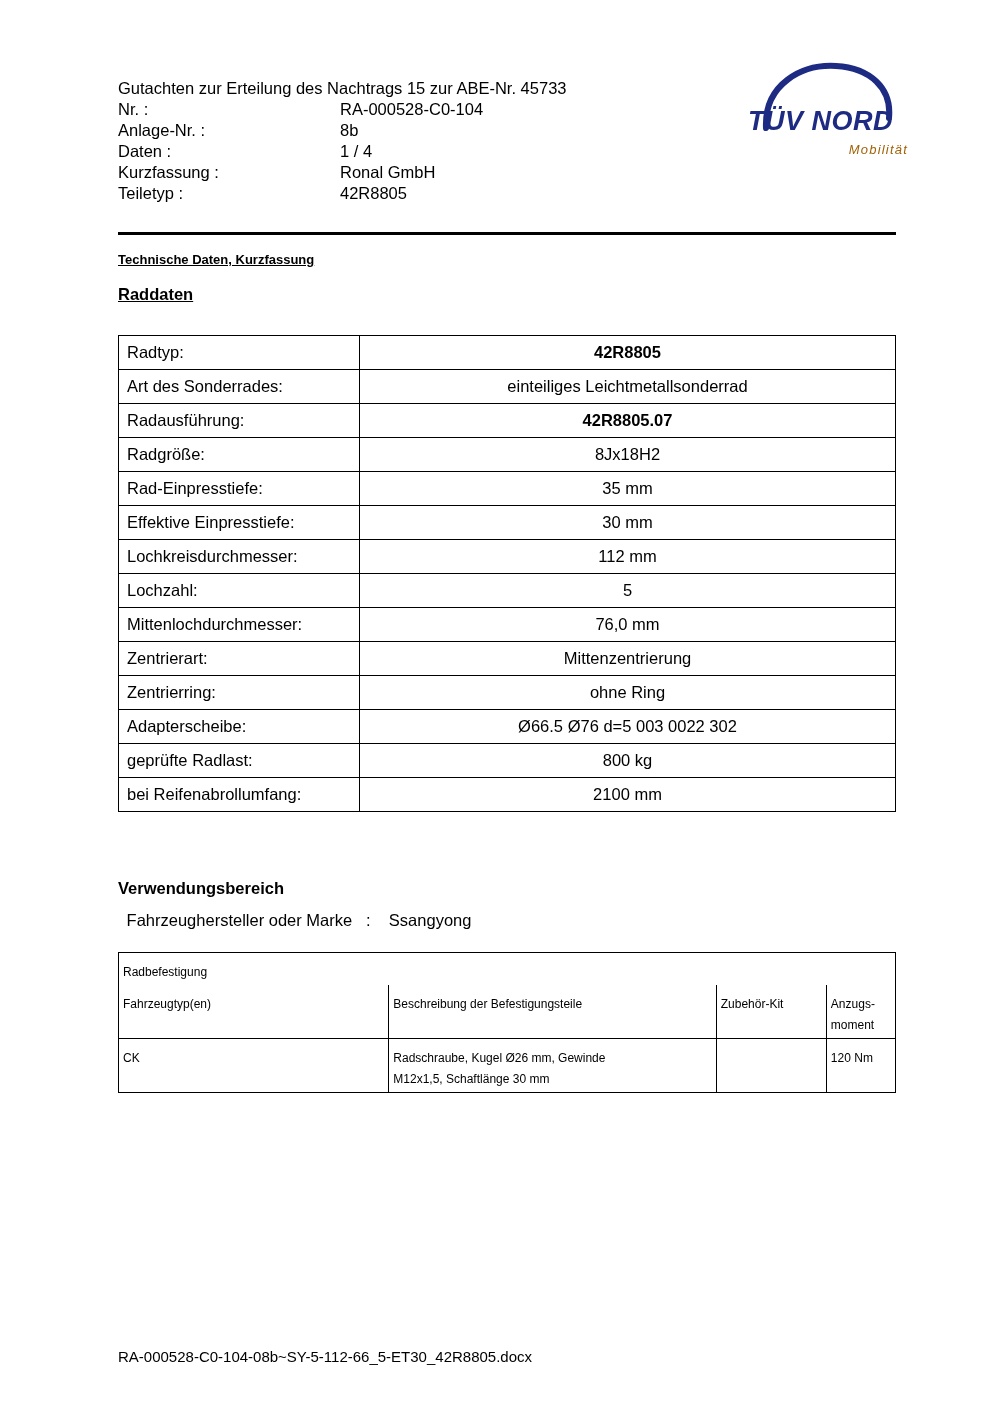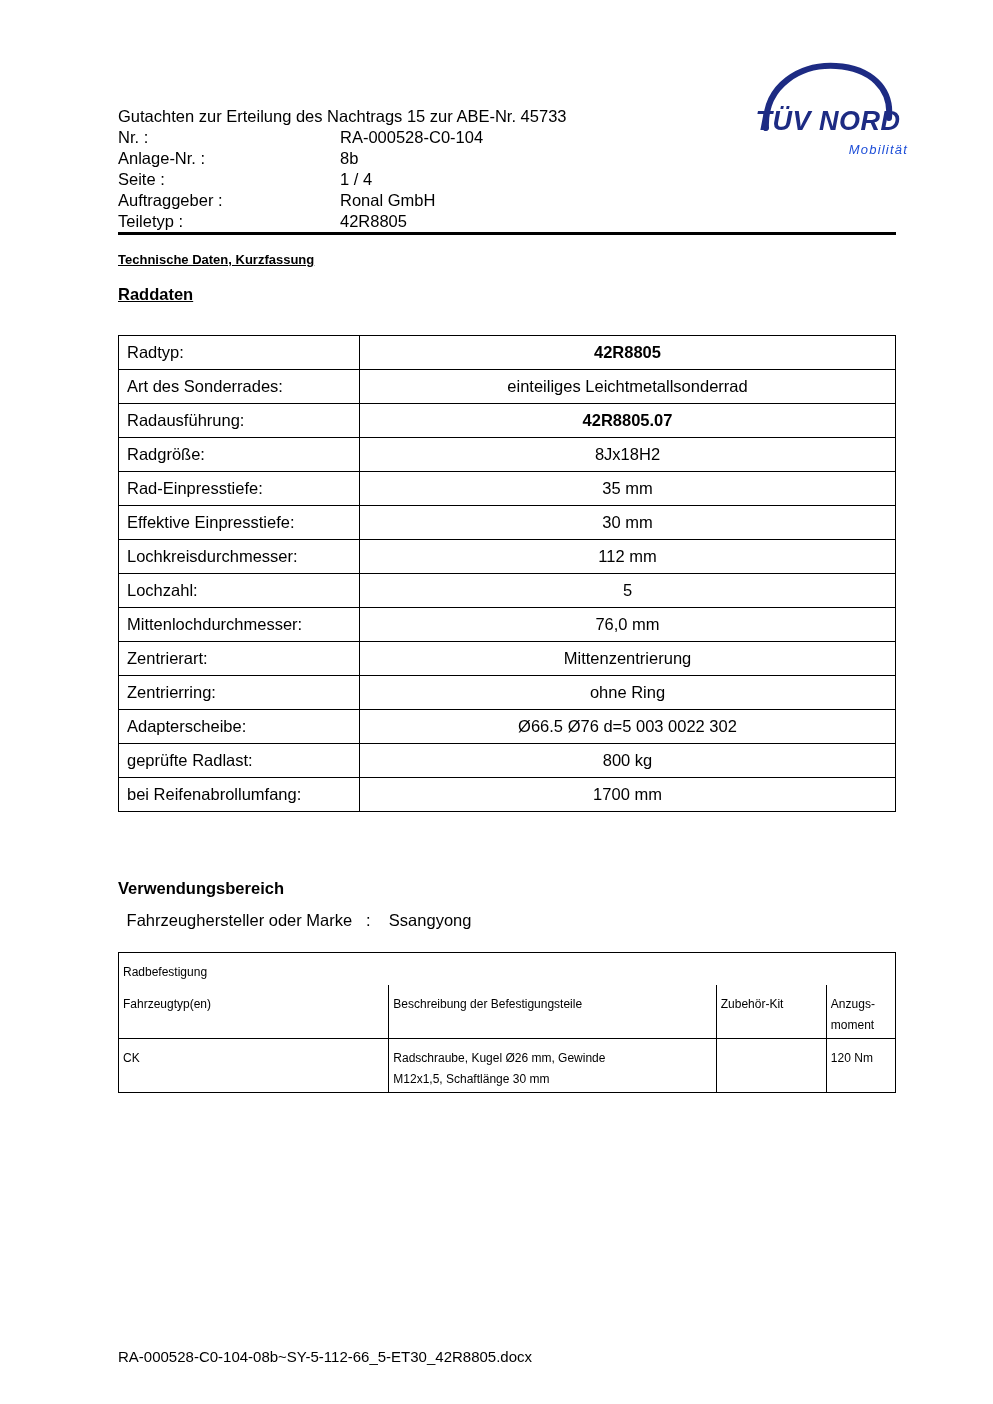--- a/index.html
+++ b/index.html
@@ -26,21 +26,20 @@
   .header {
     position: absolute;
     left: 118px;
     top: 78px;
     width: 760px;
   }
   .header-title {
     font-size: 16.5px;
     line-height: 21px;
     white-space: nowrap;
-    margin-top: 28px;
   }
   .meta-table {
     margin-top: 0px;
     border-collapse: collapse;
   }
   .meta-table td {
     font-size: 16.5px;
     line-height: 21px;
     padding: 0;
     vertical-align: top;
@@ -56,38 +55,38 @@
     left: 748px;
     top: 62px;
     width: 160px;
     height: 110px;
   }
   .logo-text {
     position: absolute;
     left: 0px;
     top: 44px;
     width: 160px;
-    text-align: center;
+    text-align: left;
     font-family: "Liberation Sans", sans-serif;
     font-weight: bold;
     font-style: italic;
     font-size: 27px;
     letter-spacing: 0.5px;
     color: #1d2b83;
   }
   .logo-sub {
     position: absolute;
     left: 0px;
     top: 80px;
     width: 160px;
     text-align: right;
     font-size: 13px;
     font-style: italic;
     letter-spacing: 1.2px;
-    color: #1d4ed8;
+    color: #a16207;
   }
   .logo-arc {
     position: absolute;
     left: 10px;
     top: 0px;
   }
 
   
   .header-rule {
     position: absolute;
@@ -206,25 +205,25 @@
       <tbody>
           <tr>
         <td class="meta-label">Nr. :</td>
         <td>RA-000528-C0-104</td>
       </tr>
       <tr>
         <td class="meta-label">Anlage-Nr. :</td>
         <td>8b</td>
       </tr>
       <tr>
-        <td class="meta-label">Seite :</td>
+        <td class="meta-label">Daten :</td>
         <td>1 / 4</td>
       </tr>
       <tr>
-        <td class="meta-label">Auftraggeber :</td>
+        <td class="meta-label">Kurzfassung :</td>
         <td>Ronal GmbH</td>
       </tr>
       <tr>
         <td class="meta-label">Teiletyp :</td>
         <td>42R8805</td>
       </tr>
     </tbody>
       </table>
   </div>
 
@@ -290,21 +289,21 @@
     <tr>
       <td class="key">Adapterscheibe:</td>
       <td class="val">Ø66.5  Ø76  d=5  003 0022 302</td>
     </tr>
     <tr>
       <td class="key">geprüfte Radlast:</td>
       <td class="val">800 kg</td>
     </tr>
     <tr>
       <td class="key">bei Reifenabrollumfang:</td>
-      <td class="val">1700 mm</td>
+      <td class="val">2100 mm</td>
     </tr>
   </tbody>
     </table>
 
   <div class="h-verw">Verwendungsbereich</div>
   <div class="manufacturer-line"> Fahrzeughersteller oder Marke   :    Ssangyong</div>
 
   <table class="fix-table">
     <colgroup>
       <col class="col-a">

